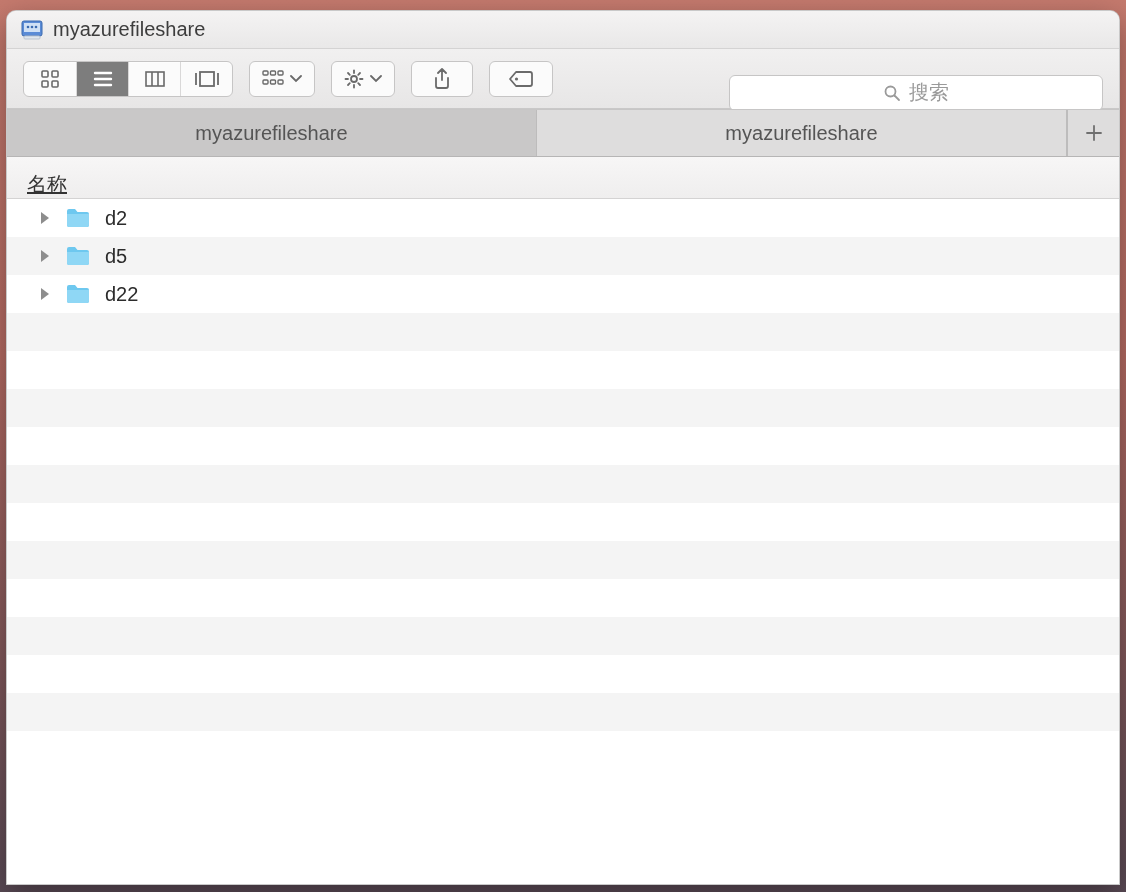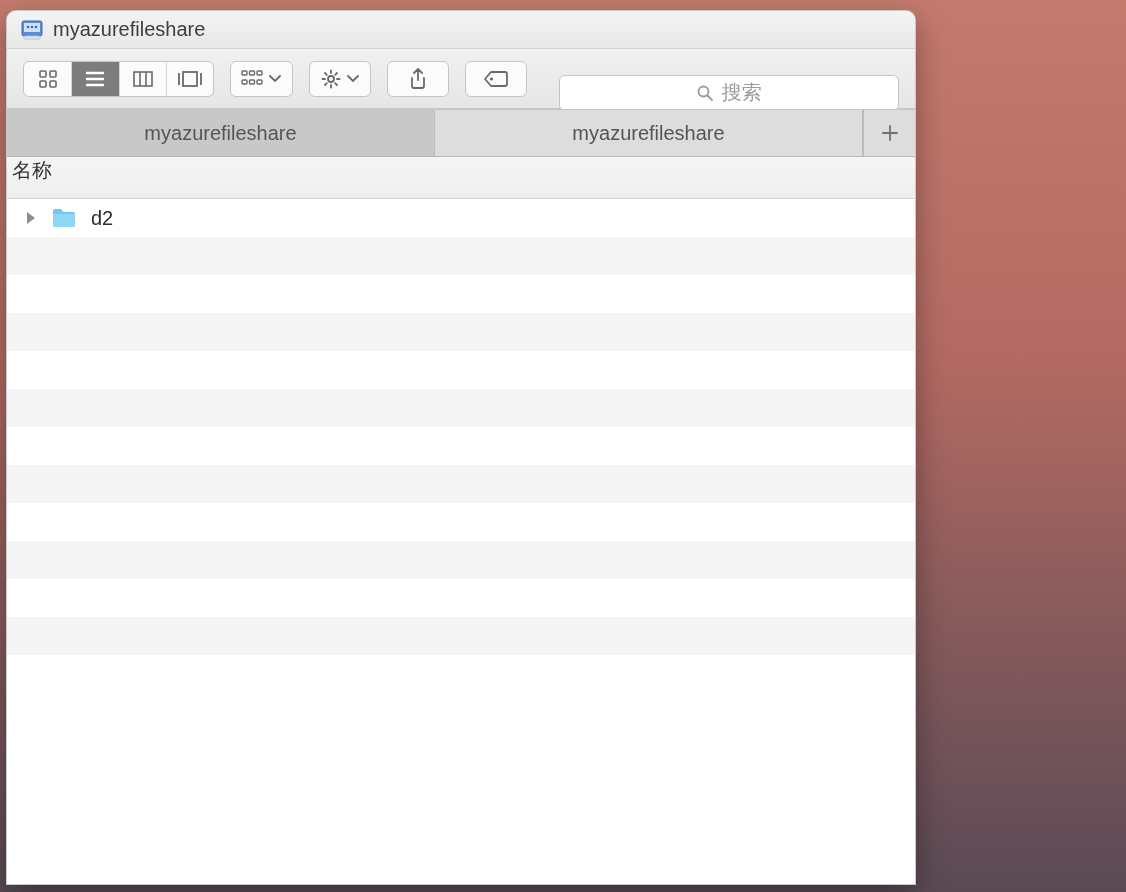--- a/index.html
+++ b/index.html
@@ -1,17 +1,17 @@
 <!DOCTYPE html>
 <html><head>
   <meta charset="utf-8">
   <style>
     * { margin:0; padding:0; box-sizing:border-box; font-family:-apple-system,"Helvetica Neue",Arial,sans-serif; }
     body { width:1126px; height:892px; background:linear-gradient(#c57a6e,#b46a62 40%,#5a4a55); overflow:hidden; }
-    .window { position:absolute; left:6px; top:10px; width:910px; height:875px; background:#f6f6f6;
+    .window { position:absolute; left:6px; top:10px; width:1114px; height:875px; background:#f6f6f6;
               border-radius:10px 10px 0 0; box-shadow:0 10px 30px rgba(0,0,0,.35);
               border:1px solid rgba(0,0,0,.18); display:flex; flex-direction:column; overflow:hidden; }
     .titlebar { height:38px; display:flex; align-items:center; gap:10px; padding:0 14px;
                 background:linear-gradient(#f4f3f3,#e9e8e8); border-bottom:1px solid #d4d3d3; }
     .titlebar .ico { width:22px; height:22px; }
     .titlebar .title { font-size:20px; color:#3d3d3d; font-weight:400; }
     .toolbar { height:60px; display:flex; align-items:center; gap:16px; padding:0 16px;
                background:linear-gradient(#f1f0f0,#e7e6e6); border-bottom:1px solid #c9c8c8; }
     .seg { display:flex; border:1px solid #c6c5c5; border-radius:6px; overflow:hidden;
            box-shadow:0 1px 0 rgba(255,255,255,.6) inset; height:36px; background:#fbfbfb; }
@@ -24,24 +24,24 @@
     .spacer { flex:1; }
     .search { width:374px; height:36px; border:1px solid #c6c5c5; border-radius:6px; background:#fff;
               display:flex; align-items:center; justify-content:center; gap:8px; color:#9a9a9a; font-size:20px;margin-top:28px; }
     .tabs { display:flex; height:48px; border-top:1px solid #c7c6c6; border-bottom:1px solid #b6b5b5;
             background:#dedddd; }
     .tab { flex:1; display:flex; align-items:center; justify-content:center; font-size:20px; color:#555;
            border-right:1px solid #bdbcbc; position:relative; }
     .tab.active { background:#c9c8c8; }
     .newtab { width:52px; display:flex; align-items:center; justify-content:center; color:#6f6f6f;
               border-left:1px solid #bdbcbc; }
-    .colhead { height:42px; display:flex; align-items:flex-start; padding:0 5px; font-size:20px; color:#333;
-               background:linear-gradient(#f7f6f6,#efeeee); border-bottom:1px solid #d4d3d3; }
+    .colhead { height:42px; display:flex; align-items:flex-end; padding:0 20px; font-size:20px; color:#333;
+               background:linear-gradient(#f7f6f6,#efeeee); border-bottom:1px solid #d4d3d3;text-decoration:underline; }
     .list { flex:1; overflow:auto; background:#fff; }
-    .row { height:38px; display:flex; align-items:center; padding:0 18px; gap:14px; font-size:20px; color:#2c2c2c; }
+    .row { height:38px; display:flex; align-items:center; padding:0 32px; gap:14px; font-size:20px; color:#2c2c2c; }
     .row:nth-child(even){ background:#f4f4f4; }
     .disclosure { color:#8d8d8d; display:flex; }
     .folder-ico { width:26px; height:22px; }
     svg { display:block; }
   </style>
 </head>
 <body>
 
 <div class="window">
 
@@ -202,20 +202,48 @@
           </svg>
         </span>
         <span class="folder-ico">
           <svg viewBox="0 0 26 22" width="26" height="22">
             <path d="M2 4a2 2 0 012-2h6l2.5 3H22a2 2 0 012 2v11a2 2 0 01-2 2H4a2 2 0 01-2-2V4z" fill="#6ec8ef"></path>
             <path d="M2 7h22v11a2 2 0 01-2 2H4a2 2 0 01-2-2V7z" fill="#8fd7f5"></path>
           </svg>
         </span>
         <span>d2</span>
       </div>
+      <div class="row">
+        <span class="disclosure">
+          <svg width="12" height="14" viewBox="0 0 12 14">
+            <path d="M2 1l8 6-8 6z" fill="currentColor"></path>
+          </svg>
+        </span>
+        <span class="folder-ico">
+          <svg viewBox="0 0 26 22" width="26" height="22">
+            <path d="M2 4a2 2 0 012-2h6l2.5 3H22a2 2 0 012 2v11a2 2 0 01-2 2H4a2 2 0 01-2-2V4z" fill="#6ec8ef"></path>
+            <path d="M2 7h22v11a2 2 0 01-2 2H4a2 2 0 01-2-2V7z" fill="#8fd7f5"></path>
+          </svg>
+        </span>
+        <span>d5</span>
+      </div>
+      <div class="row">
+        <span class="disclosure">
+          <svg width="12" height="14" viewBox="0 0 12 14">
+            <path d="M2 1l8 6-8 6z" fill="currentColor"></path>
+          </svg>
+        </span>
+        <span class="folder-ico">
+          <svg viewBox="0 0 26 22" width="26" height="22">
+            <path d="M2 4a2 2 0 012-2h6l2.5 3H22a2 2 0 012 2v11a2 2 0 01-2 2H4a2 2 0 01-2-2V4z" fill="#6ec8ef"></path>
+            <path d="M2 7h22v11a2 2 0 01-2 2H4a2 2 0 01-2-2V7z" fill="#8fd7f5"></path>
+          </svg>
+        </span>
+        <span>d22</span>
+      </div>
       <div class="row"></div>
       <div class="row"></div>
       <div class="row"></div>
       <div class="row"></div>
       <div class="row"></div>
       <div class="row"></div>
       <div class="row"></div>
       <div class="row"></div>
       <div class="row"></div>
       <div class="row"></div>

